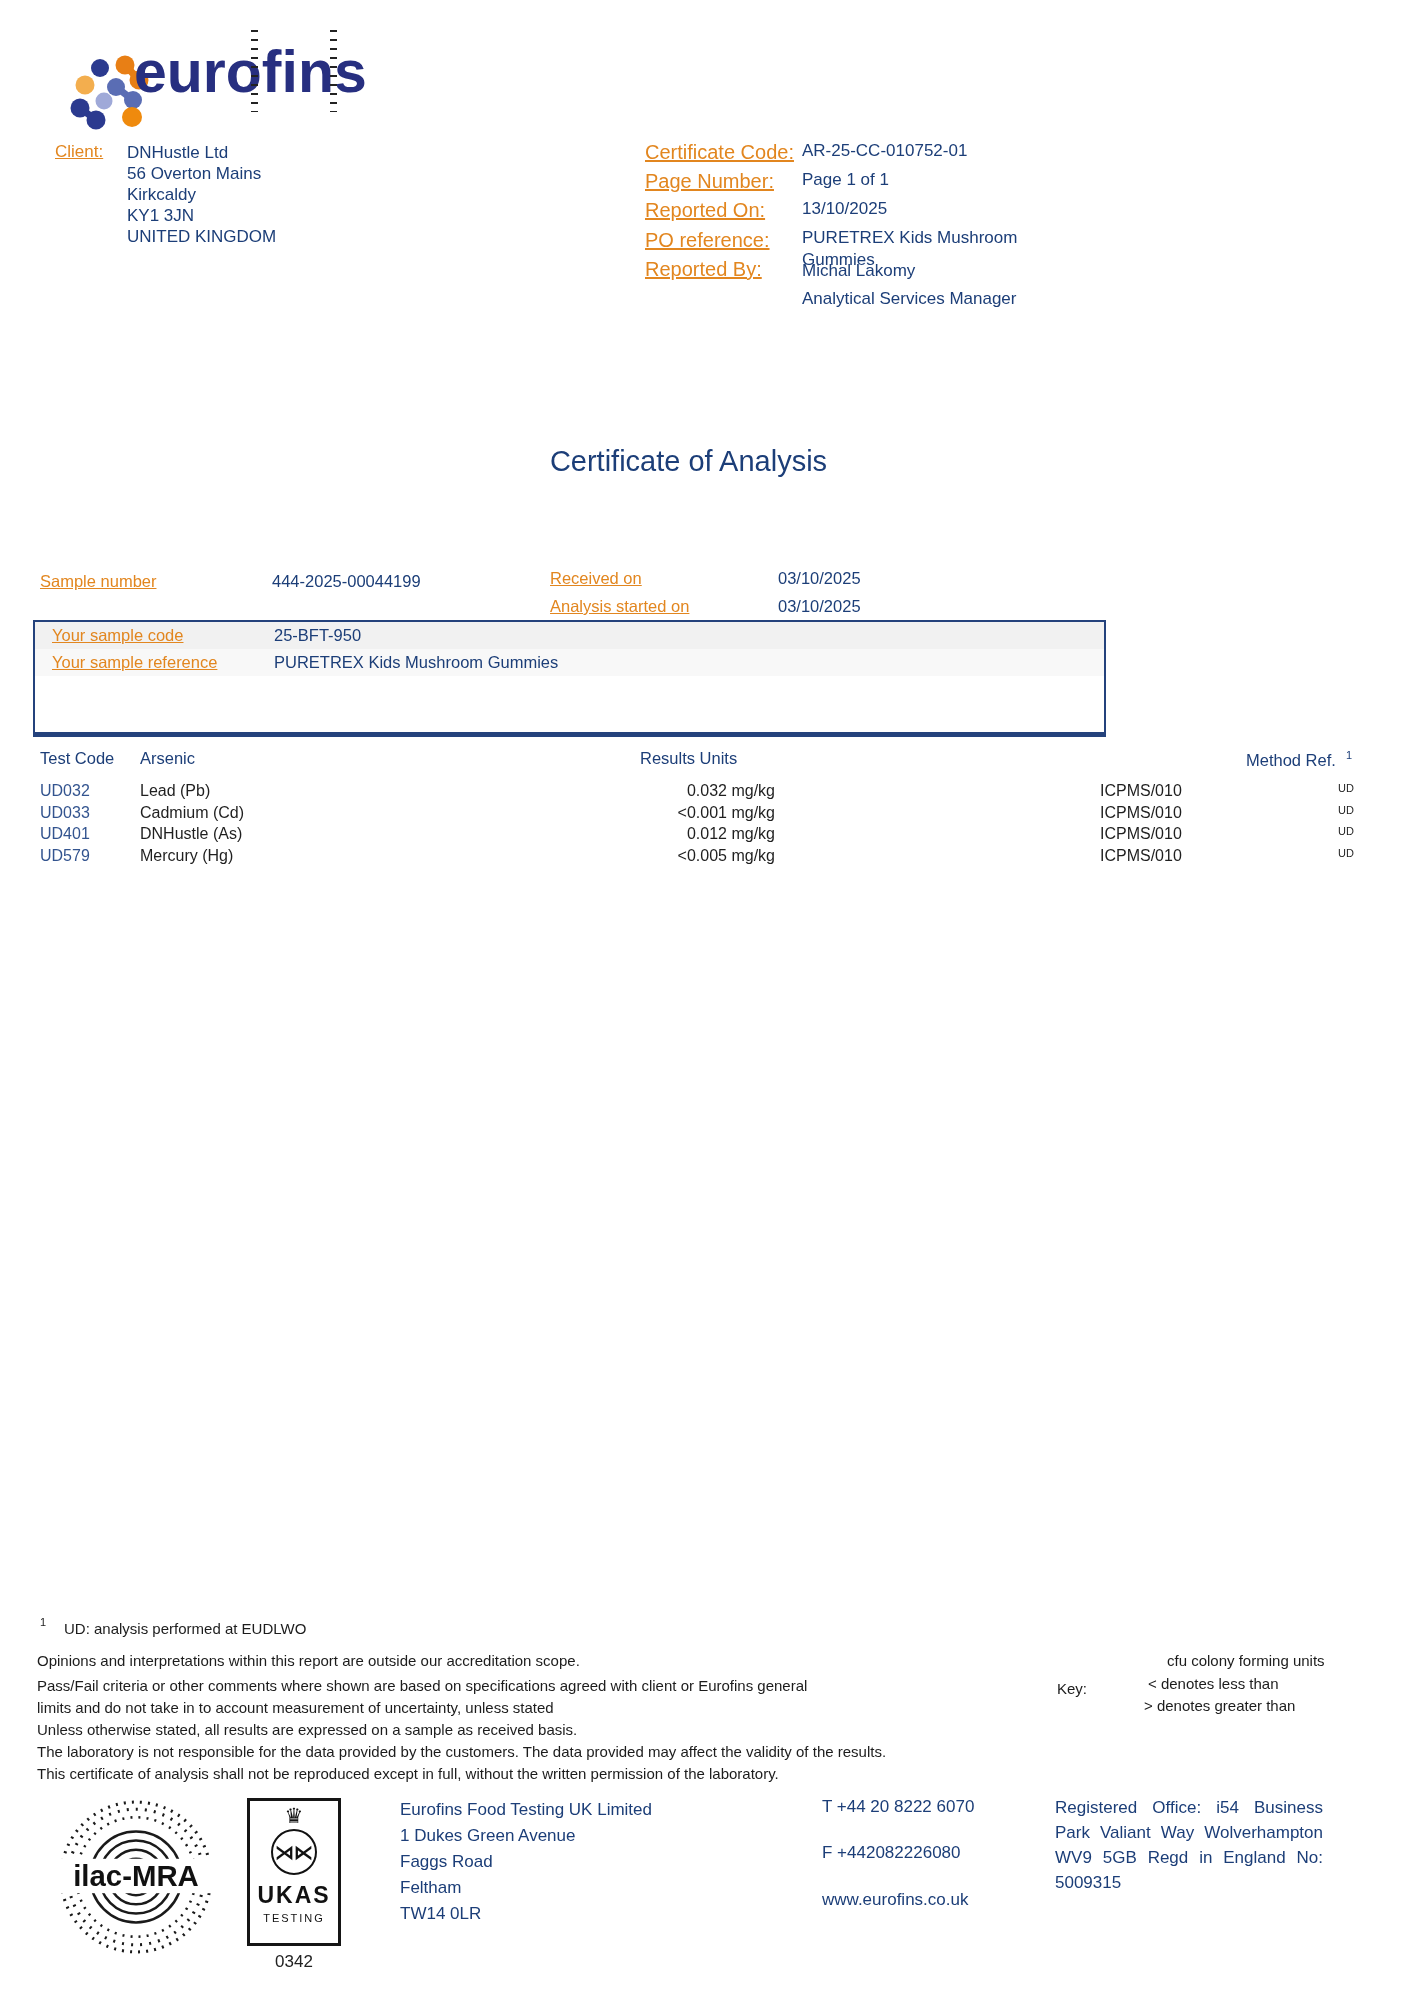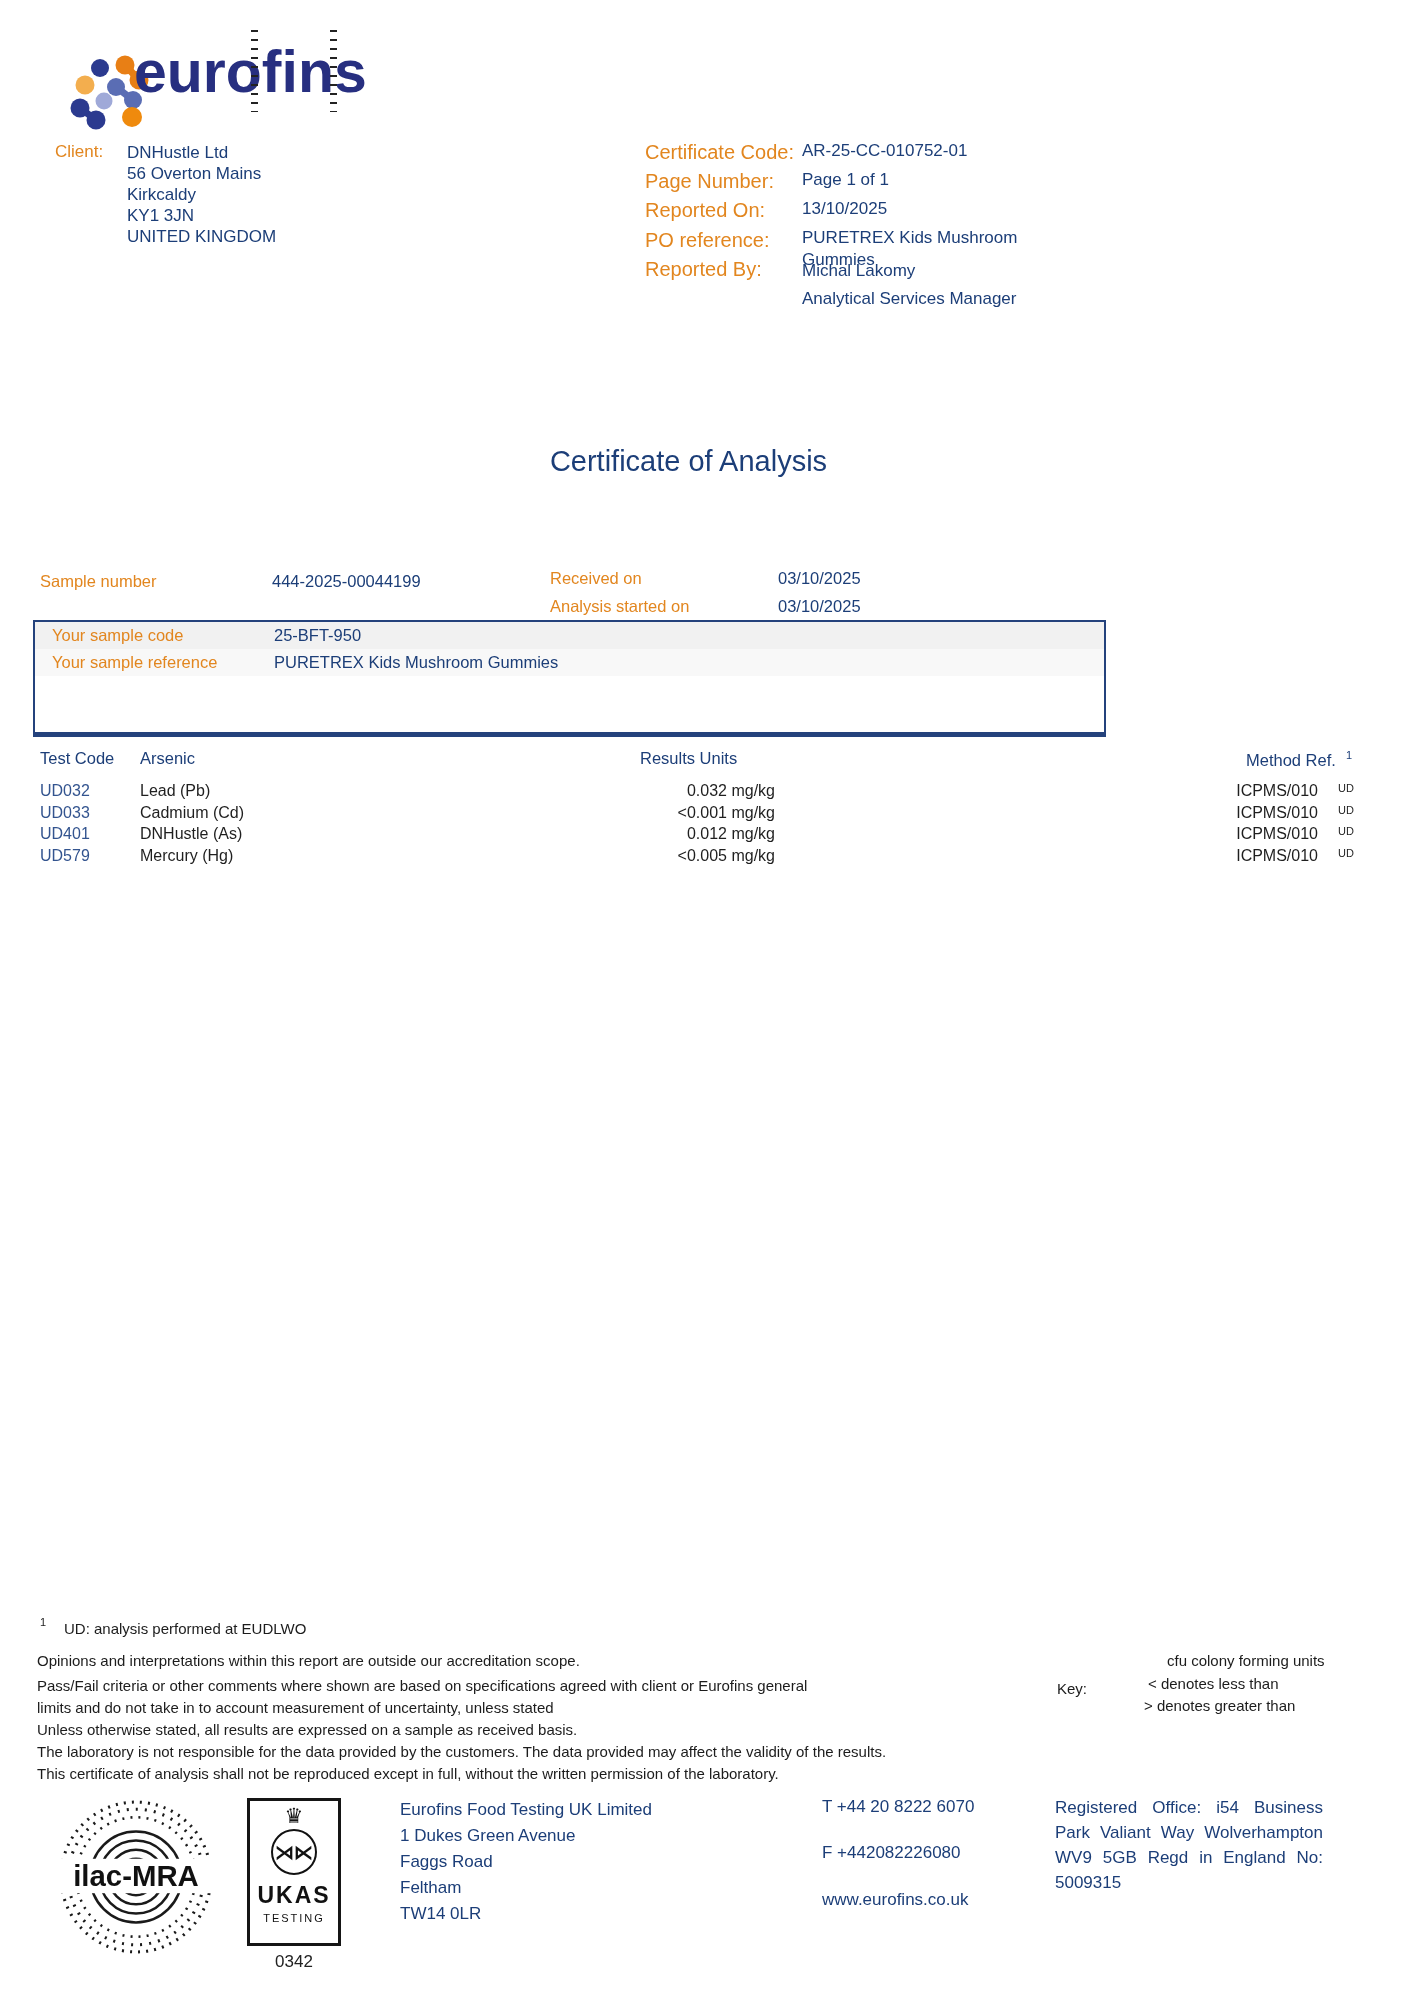--- a/index.html
+++ b/index.html
@@ -2,21 +2,21 @@
 <html><head>
 <meta charset="utf-8">
 <style>
   html,body{margin:0;padding:0;}
   body{
     width:1414px;height:2000px;position:relative;background:#ffffff;
     font-family:"Liberation Sans", sans-serif;color:#1c3e78;overflow:hidden;
   }
   .abs{position:absolute;}
   .navy{color:#1c3e78;}
-  .orange{color:#e2861f;}
+  .orange{color:#e2861f;text-decoration:underline;}
   .blk{color:#1f1f1f;}
   .codeblue{color:#33548f;}
 
   
   #logo-text{left:134px;top:38px;font-size:59px;font-weight:bold;color:#272f80;letter-spacing:0px;}
 
   
   #client-label{left:55px;top:142px;font-size:17px;}
   #client-lines{left:127px;top:142px;font-size:17px;line-height:21px;}
 
@@ -54,21 +54,21 @@
   #th-code{left:40px;top:749px;}
   #th-analyte{left:140px;top:749px;}
   #th-results{left:640px;top:749px;}
   #th-method{left:1100px;top:749px;width:252px;text-align:right;}
   sup.mref{font-size:11px;margin-left:10px;}
   .trow{left:0;width:1414px;height:24px;}
   .td{position:absolute;font-size:16px;top:0;}
   .td-code{left:40px;}
   .td-analyte{left:140px;}
   .td-result{left:575px;width:200px;text-align:right;}
-  .td-method{left:1100px;width:218px;text-align:right;}
+  .td-method{left:1100px;width:218px;}
   .td-msup{left:1338px;font-size:11px;top:0px;}
   #trow-0{top:782px;} #trow-1{top:804px;} #trow-2{top:825px;} #trow-3{top:847px;}
 
   
   .f15{font-size:15px;color:#1c1c1c;}
   #fn-marker{left:40px;top:1616px;font-size:11px;color:#1c1c1c;}
   #fn-text{left:64px;top:1620px;}
   #disc-0{left:37px;top:1652px;}
   #disc-1{left:37px;top:1675px;width:805px;line-height:22px;}
   #disc-2{left:37px;top:1721px;text-align:right;}

